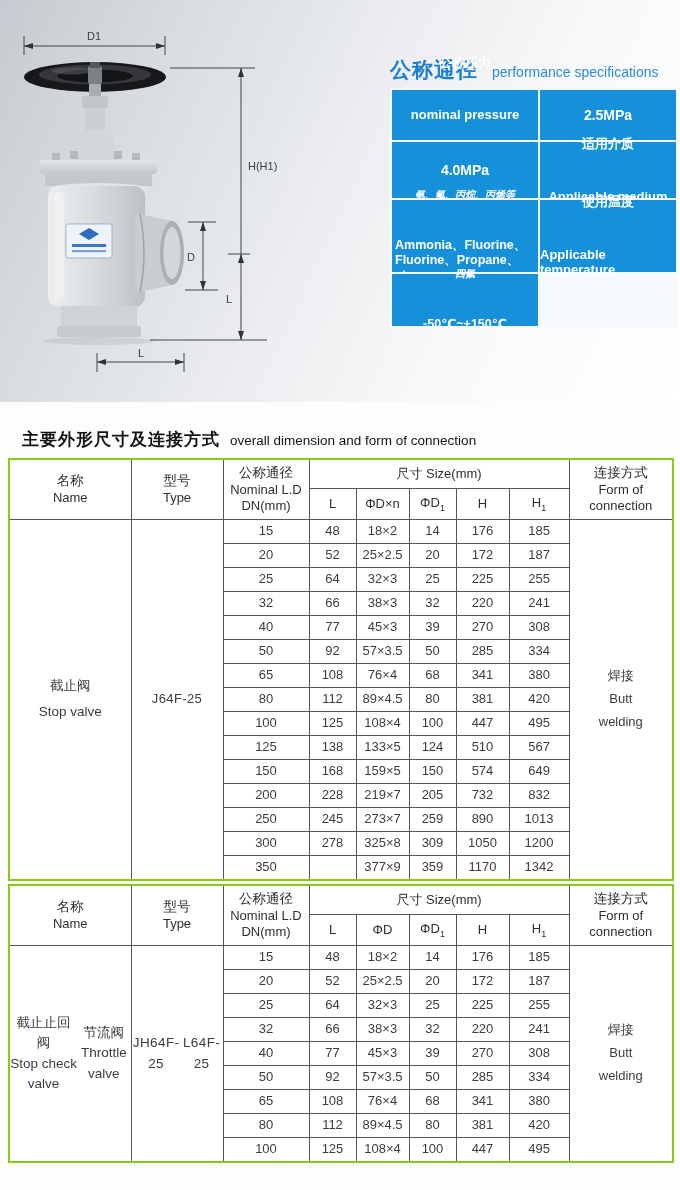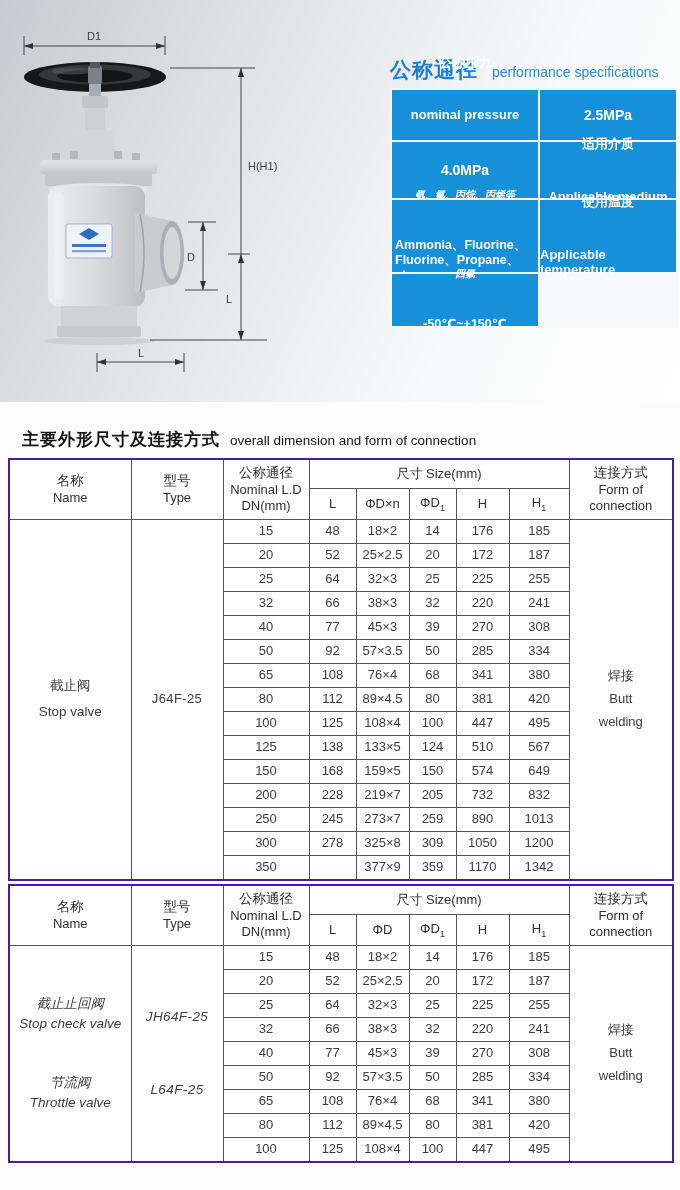--- a/index.html
+++ b/index.html
@@ -38,32 +38,32 @@
   .section-heading .cn{font-size:17px;font-weight:bold;color:#141414;letter-spacing:1px;}
   .section-heading .en{font-size:13.5px;color:#141414;}
   
   .dim-table{position:absolute;left:8px;border-collapse:collapse;table-layout:fixed;width:664px;background:#fff;}
   .dim-table.t1{top:458px;}
   .dim-table.t2{top:884px;}
   .dim-table td,.dim-table th{
     border:1px solid #555;text-align:center;vertical-align:middle;
     font-weight:normal;color:#3c3c3c;padding:0;font-size:13px;line-height:1.25;
   }
-  .dim-table{border:2px solid #4c1d95;}
+  .dim-table{border:2px solid #84cc16;}
   .dim-table th{font-size:13px;color:#2e2e2e;}
   .dim-table .hr1 th{height:28px;}
   .dim-table .hr2 th{height:30px;}
   .dim-table th .cnl{font-size:13.5px;}
   .dim-table tr.dr td{height:23px;}
   sub{font-size:9px;}
   .name-cell div{font-size:13.5px;}
   .name-cell .gap{height:9px;}
   .type-cell{font-size:13.5px;letter-spacing:.4px;}
   .conn-cell div{font-size:13px;line-height:1.75;}
-  .stack{height:198px;display:flex;flex-direction:column;justify-content:space-evenly;align-items:center;font-style:italic;}
+  .stack{height:198px;display:flex;flex-direction:row;justify-content:space-evenly;align-items:center;}
   .stack .grp div{font-size:13.5px;line-height:1.5;}
 </style>
 </head>
 <body>
 
 <div class="top-section">
 
   <svg class="valve-svg" width="310" height="392" viewBox="0 8 310 392">
     <defs>
       <linearGradient id="bodyGrad" x1="0" y1="0" x2="1" y2="0">

